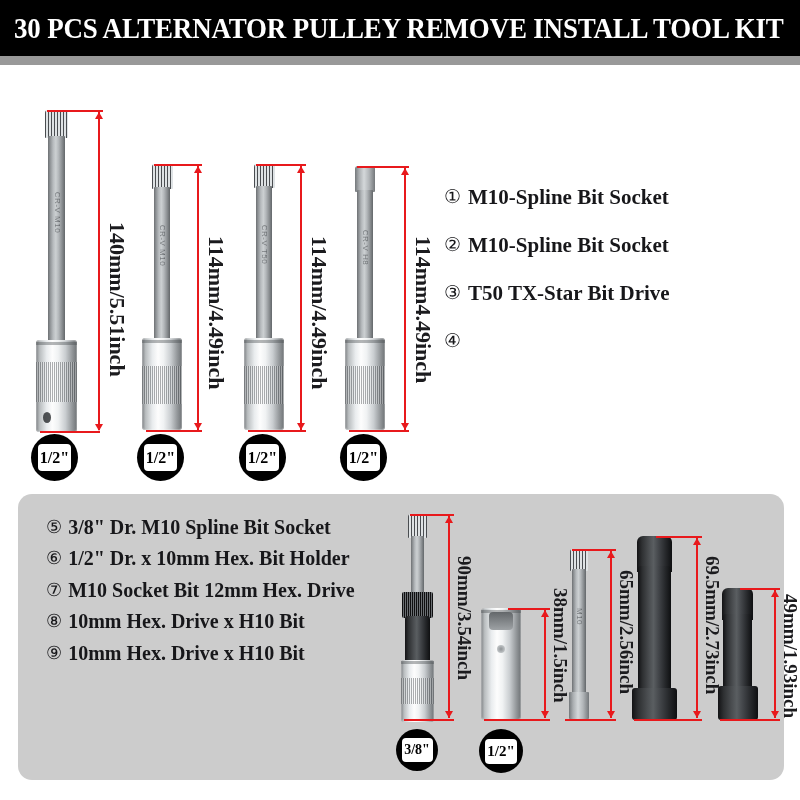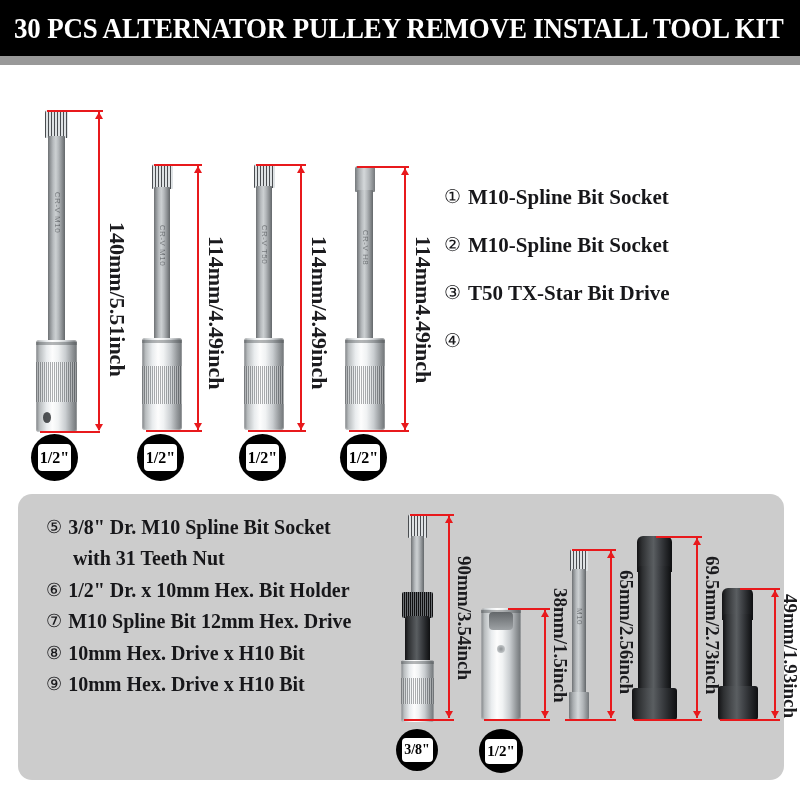--- a/index.html
+++ b/index.html
@@ -290,30 +290,27 @@
     </div>
   </div>
 
   <div class="panel"></div>
 
   <div class="panel-list" style="position:absolute;left:46px;top:516px;">
     <div class="panel-item">
       <span class="panel-num">⑤</span>
       <span>3/8" Dr. M10 Spline Bit Socket</span>
     </div>
-    <div class="panel-item cont">
-      <span>with 31 Teeth Nut</span>
-    </div>
     <div class="panel-item">
       <span class="panel-num">⑥</span>
       <span>1/2" Dr. x 10mm Hex. Bit Holder</span>
     </div>
     <div class="panel-item">
       <span class="panel-num">⑦</span>
-      <span>M10 Spline Bit 12mm Hex. Drive</span>
+      <span>M10 Socket Bit 12mm Hex. Drive</span>
     </div>
     <div class="panel-item">
       <span class="panel-num">⑧</span>
       <span>10mm Hex. Drive x H10 Bit</span>
     </div>
     <div class="panel-item">
       <span class="panel-num">⑨</span>
       <span>10mm Hex. Drive x H10 Bit</span>
     </div>
   </div>

